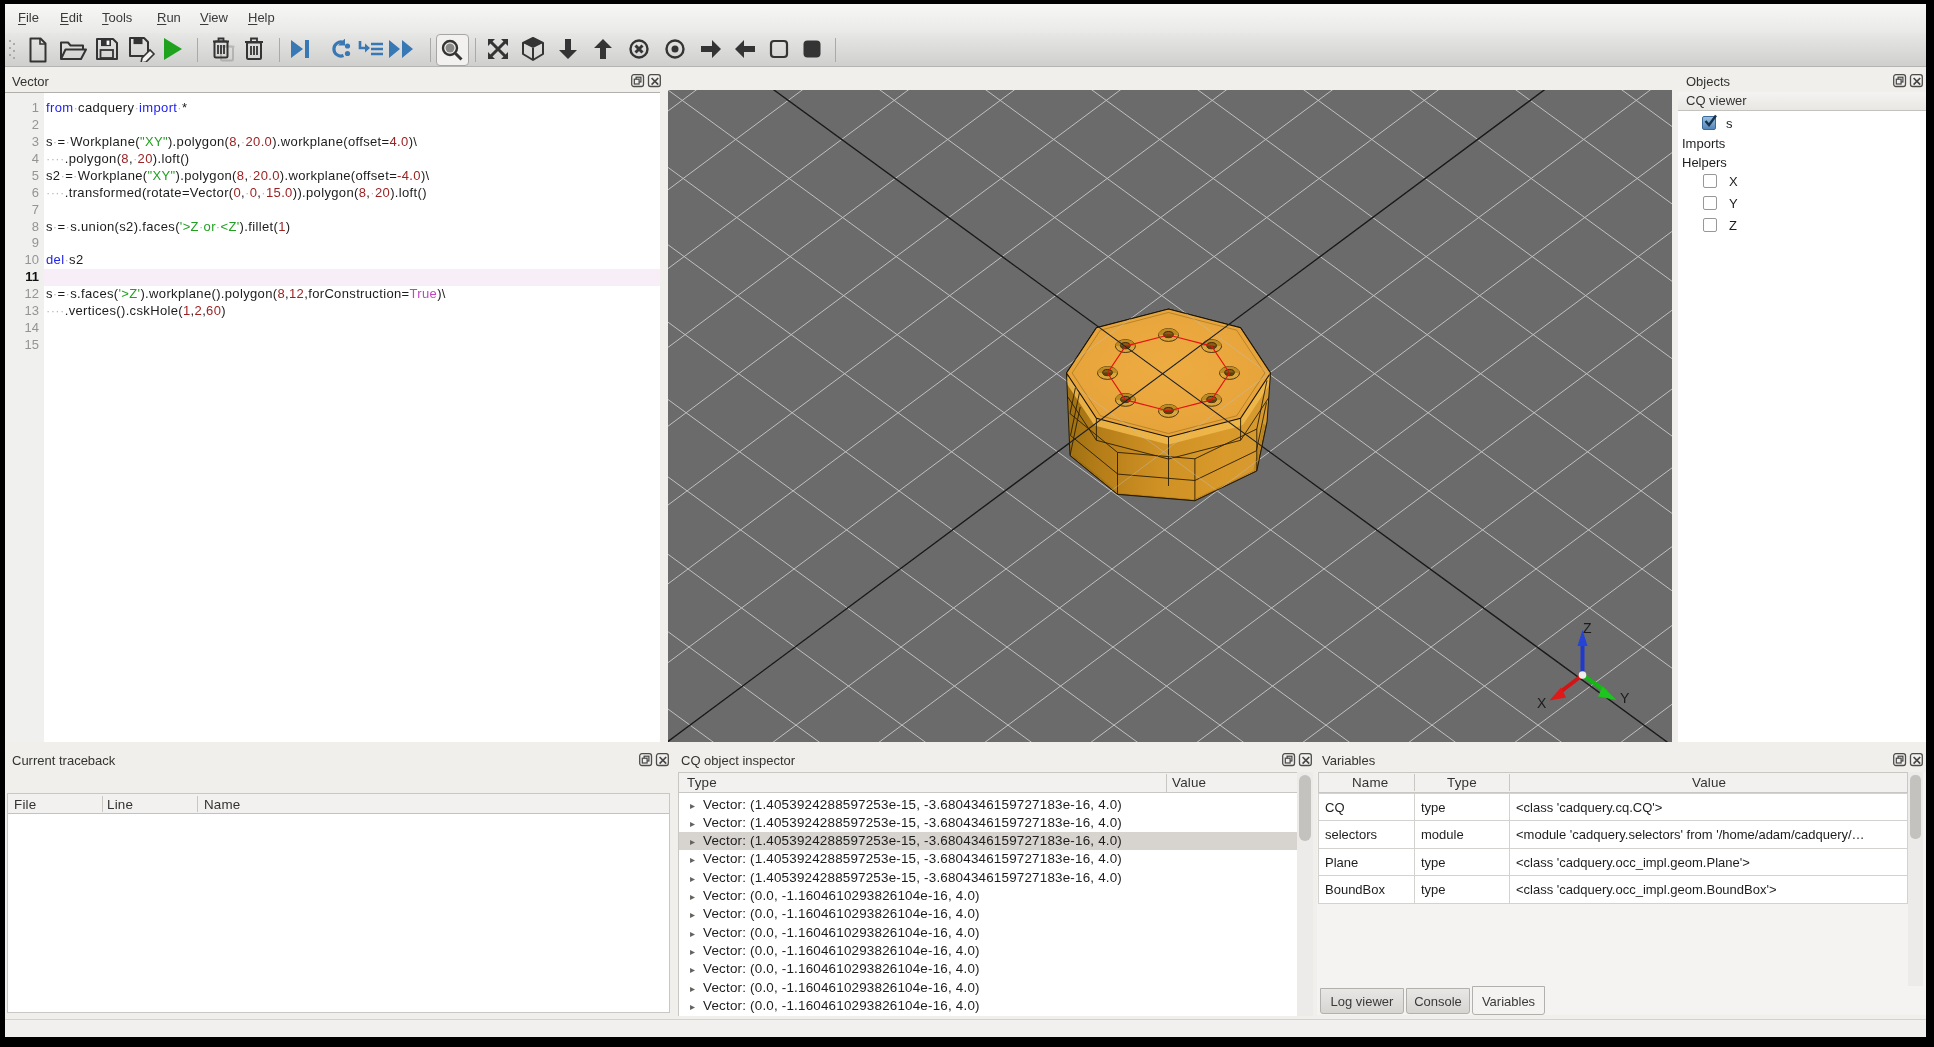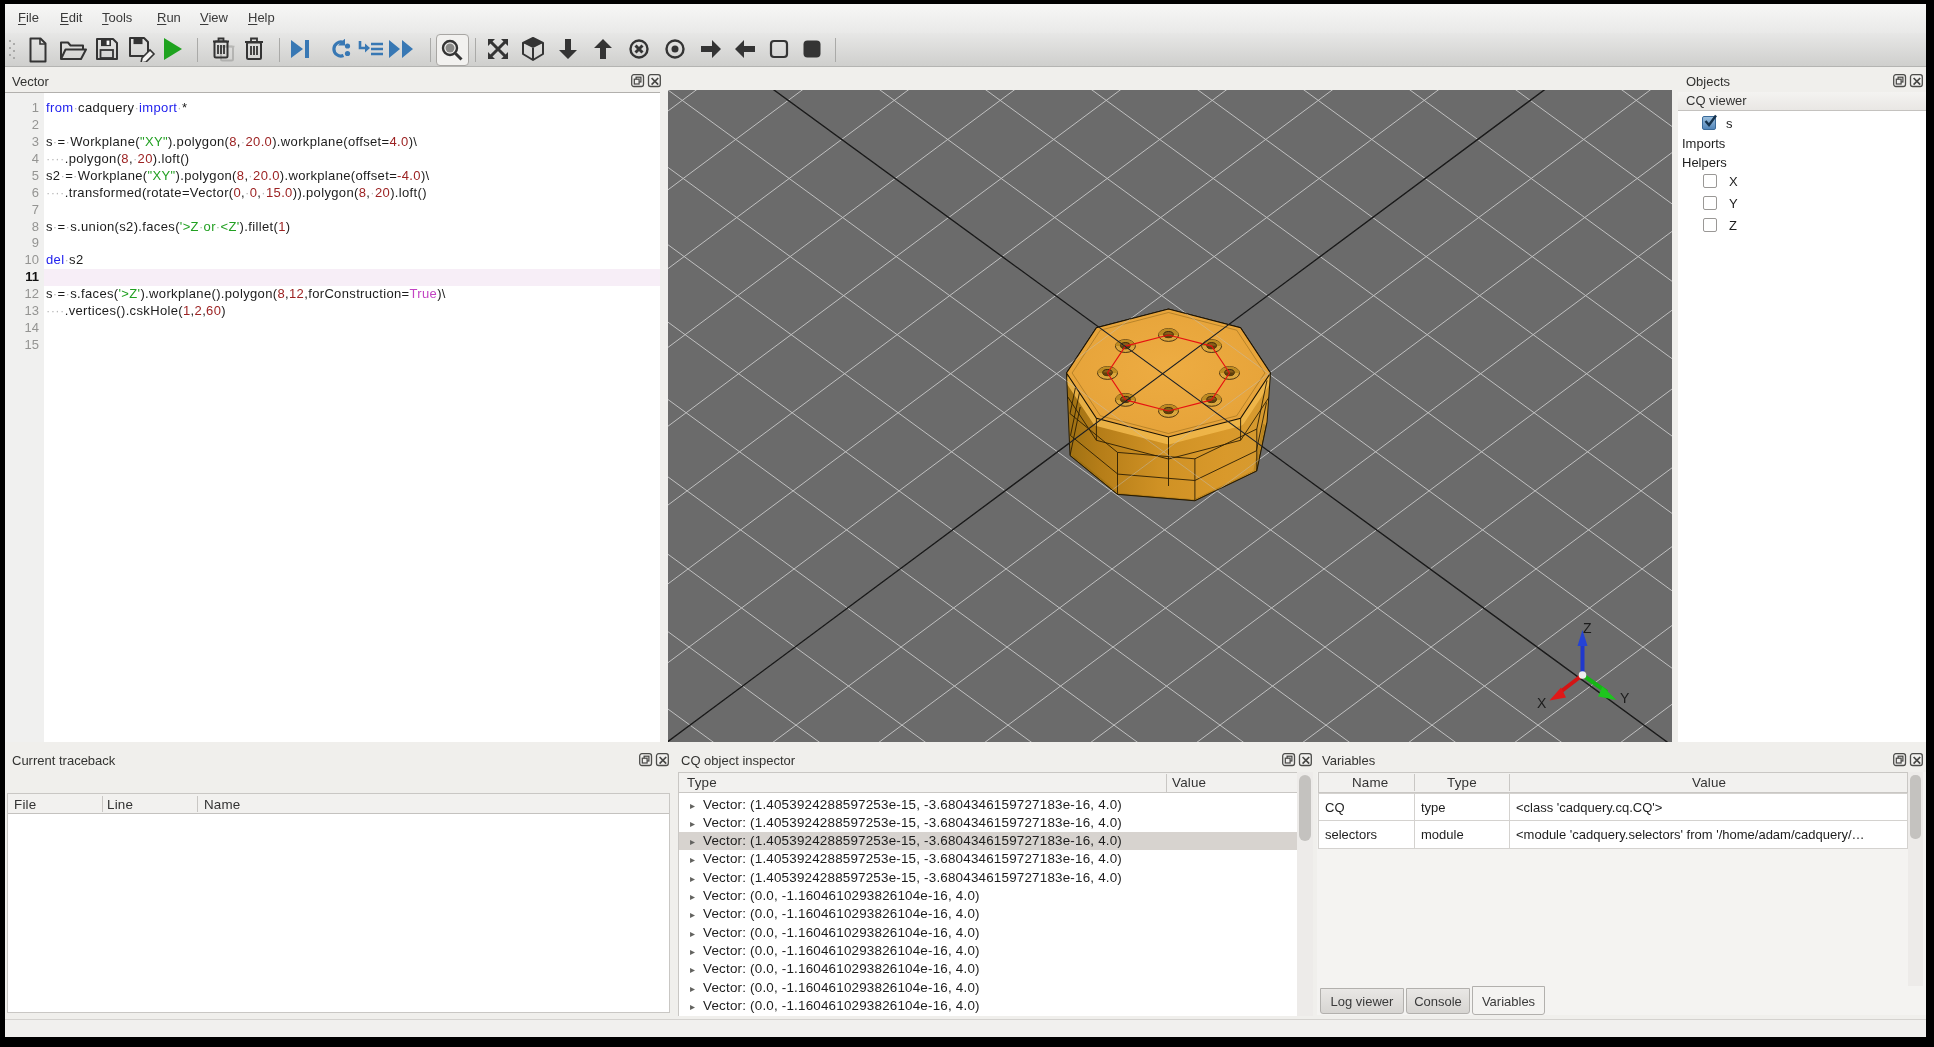--- a/index.html
+++ b/index.html
@@ -476,19 +476,29 @@
       <tr>
         <td>CQ</td>
         <td>type</td>
         <td>&lt;class 'cadquery.cq.CQ'&gt;</td>
       </tr>
 <tr>
         <td>selectors</td>
         <td>module</td>
         <td>&lt;module 'cadquery.selectors' from '/home/adam/cadquery/…</td>
       </tr>
+<tr>
+        <td>Plane</td>
+        <td>type</td>
+        <td>&lt;class 'cadquery.occ_impl.geom.Plane'&gt;</td>
+      </tr>
+<tr>
+        <td>BoundBox</td>
+        <td>type</td>
+        <td>&lt;class 'cadquery.occ_impl.geom.BoundBox'&gt;</td>
+      </tr>
 </tbody>
   </table>
 <div class="abs" style="left:1908px;top:772px;width:15px;height:214px;background:#edebe9"></div>
 <div class="abs" style="left:1910px;top:775px;width:11px;height:64px;background:#c4c2bf;border-radius:5px"></div>
 <div class="tab" style="left:1320px;top:988px;width:84px">Log viewer</div>
 <div class="tab" style="left:1406px;top:988px;width:64px">Console</div>
 <div class="tab active" style="left:1472px;top:986px;width:73px">Variables</div>
 <div id="statusbar"></div>
 </body></html>

